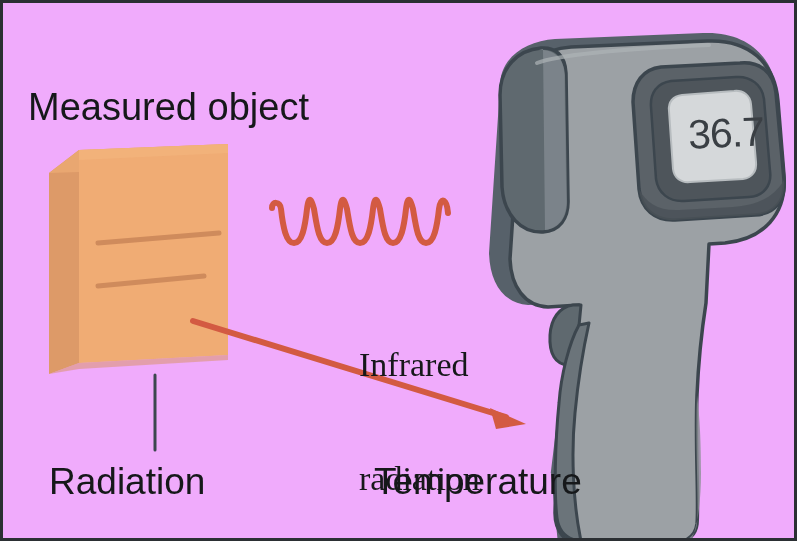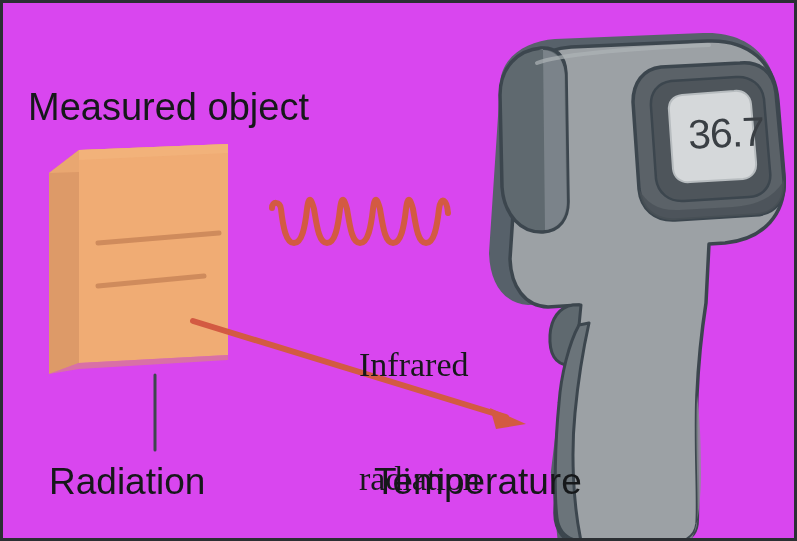--- a/index.html
+++ b/index.html
@@ -5,21 +5,21 @@
   html, body {
     margin: 0;
     padding: 0;
     background: #ffffff;
   }
   #scene {
     position: relative;
     width: 797px;
     height: 541px;
     overflow: hidden;
-    background: #d946ef;
+    background: #f0abfc;
     box-sizing: border-box;
     border: 3px solid #2b2f33;
     font-family: "Liberation Sans", sans-serif;
   }
   #scene-svg {
     position: absolute;
     left: 0;
     top: 0;
     width: 797px;
     height: 541px;

